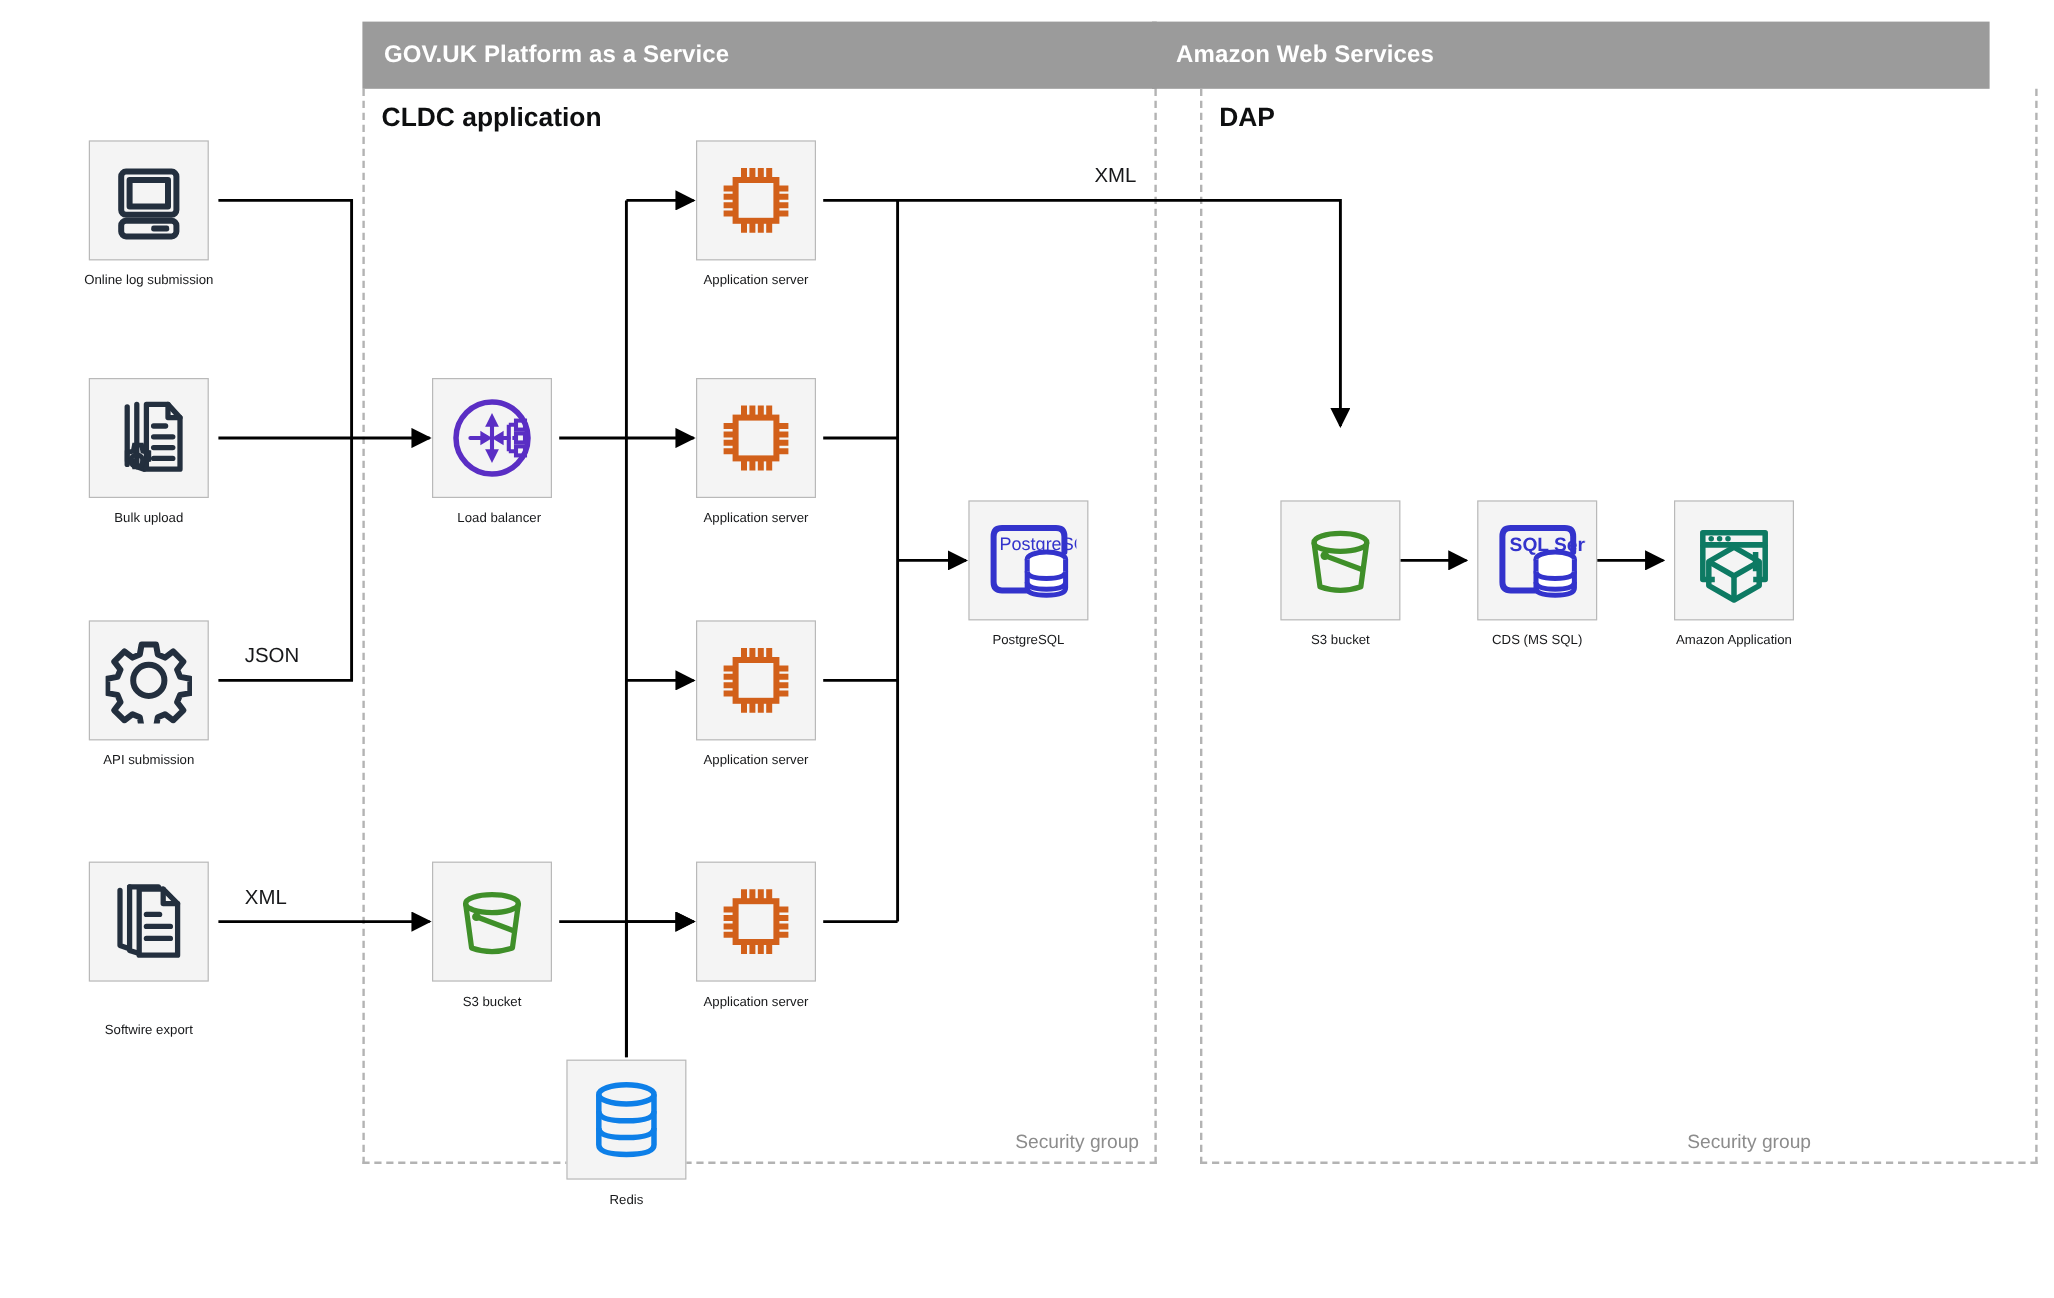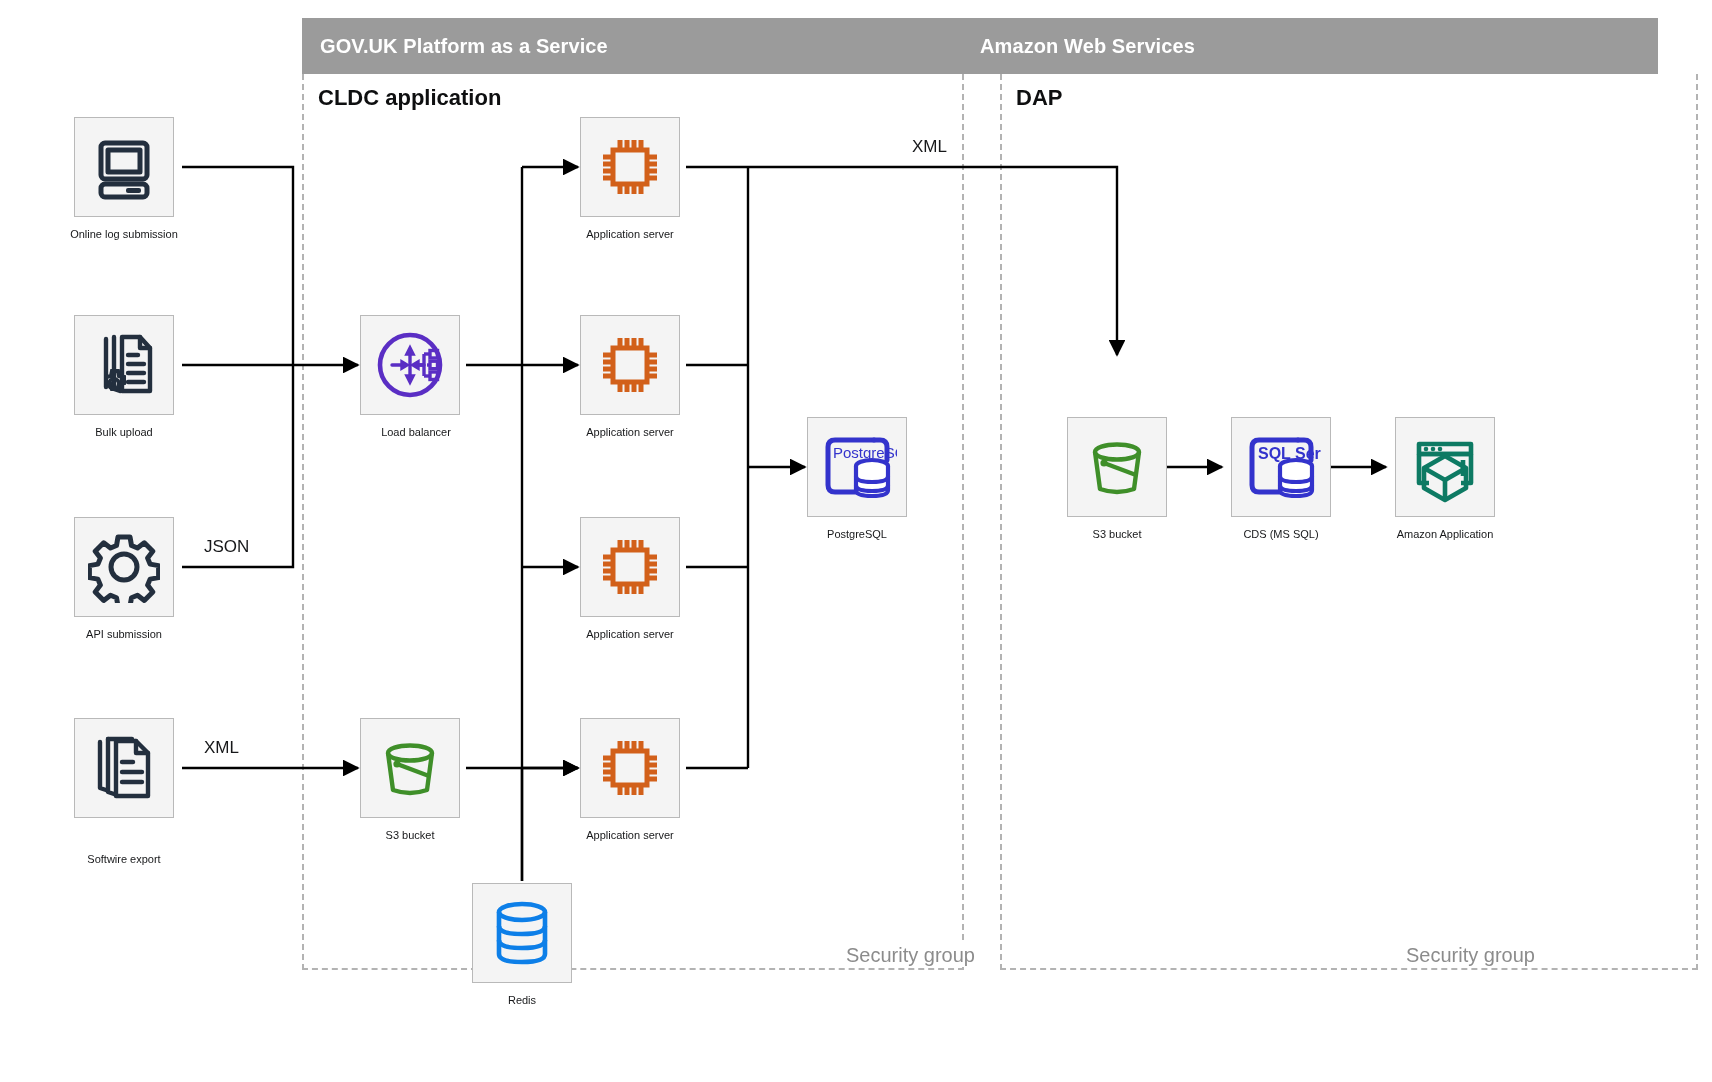--- a/index.html
+++ b/index.html
@@ -43,21 +43,21 @@
     background: transparent;
   }
   .subgroup-label {
     position: absolute;
     font-weight: bold;
     font-size: 22px;
     color: #0e0f10;
   }
   .security-label {
     position: absolute;
-    font-size: 20px;
+    font-size: 16px;
     color: #8c8c8c;
     background: #ffffff;
     padding: 0 6px;
     text-align: right;
   }
   
   .node {
     position: absolute;
     width: 100px;
     height: 100px;

